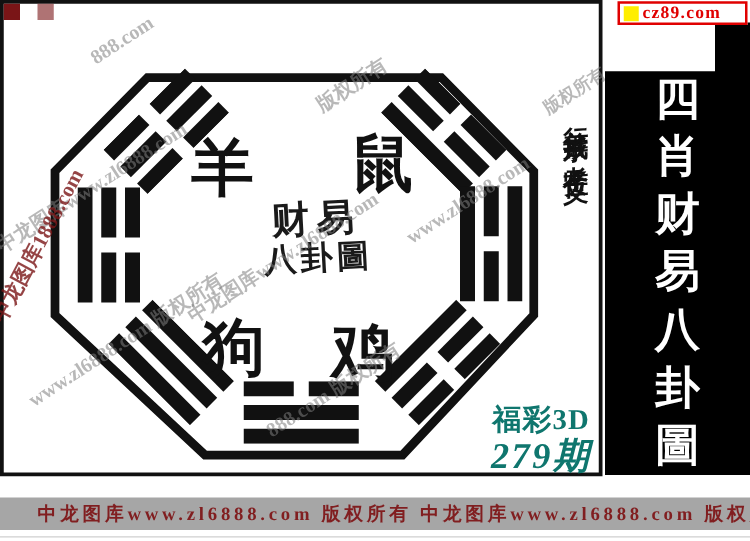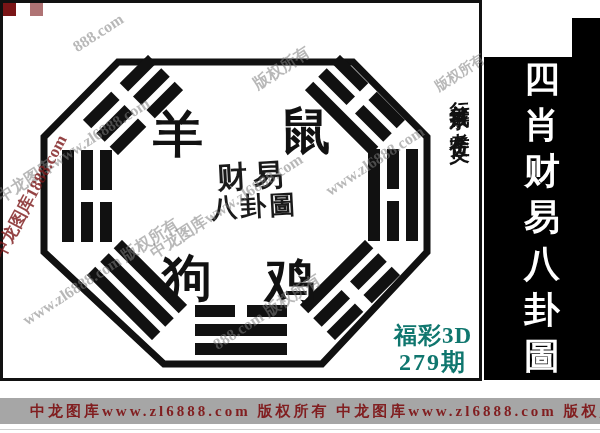--- a/index.html
+++ b/index.html
@@ -21,21 +21,21 @@
   .seal .l2{font-size:26px;font-weight:bold;letter-spacing:3px;line-height:1.15;}
   
   .motto{position:absolute;left:444px;top:82px;width:26px;color:#111;
          display:flex;flex-direction:column;align-items:center;}
   .motto .vtxt{writing-mode:vertical-rl;text-orientation:upright;font-size:20px;font-weight:bold;
                letter-spacing:3px;transform:skewY(-4deg);}
   .motto .gap{height:20px;}
   
   .issue{position:absolute;left:382px;top:320px;width:96px;text-align:center;color:#0f766e;}
   .issue .g{font-size:23px;font-weight:bold;letter-spacing:1px;line-height:1.15;}
-  .issue .p{font-size:24px;font-weight:bold;letter-spacing:2px;line-height:1.15;}
+  .issue .p{font-size:29px;font-weight:bold;letter-spacing:2px;line-height:1.15;font-style:italic;}
   
   .banner{position:absolute;left:484px;top:57px;width:116px;height:323px;background:#000;
           display:flex;flex-direction:column;align-items:center;justify-content:space-between;
           padding:4px 0 6px 0;box-sizing:border-box;}
   .banner .bchar{color:#fff;font-size:36px;font-weight:bold;line-height:1;}
   .banner-step{position:absolute;left:572px;top:18px;width:28px;height:42px;background:#000;}
   
   .sitebox{position:absolute;left:494px;top:1px;width:104px;height:19px;background:#fff;
            border:2px solid #e00000;display:flex;align-items:center;box-sizing:border-box;}
   .marker{width:12px;height:12px;background:#ffee00;margin:0 3px 0 3px;}
@@ -158,20 +158,24 @@
   <div class="banner">
     <div class="bchar">四</div>
     <div class="bchar">肖</div>
     <div class="bchar">财</div>
     <div class="bchar">易</div>
     <div class="bchar">八</div>
     <div class="bchar">卦</div>
     <div class="bchar">圖</div>
   </div>
 
+  <div class="sitebox">
+    <span class="marker"></span>
+    <span class="sitelabel">cz89.com</span>
+  </div>
 
   <span class="wm" style="left:-15px;top:140px;">中龙图库www.zl6888.com</span>
   <span class="wm" style="left:10px;top:262px;">www.zl6888.com 版权所有</span>
   <span class="wm" style="left:138px;top:196px;">中龙图库www.zl6888.com</span>
   <span class="wm" style="left:250px;top:58px;">版权所有</span>
   <span class="wm" style="left:205px;top:302px;">888.com 版权所有</span>
   <span class="wm" style="left:318px;top:152px;">www.zl6888.com</span>
   <span class="wm" style="left:70px;top:24px;">888.com</span>
   <span class="wm" style="left:432px;top:64px;font-size:14px;">版权所有</span>
 

